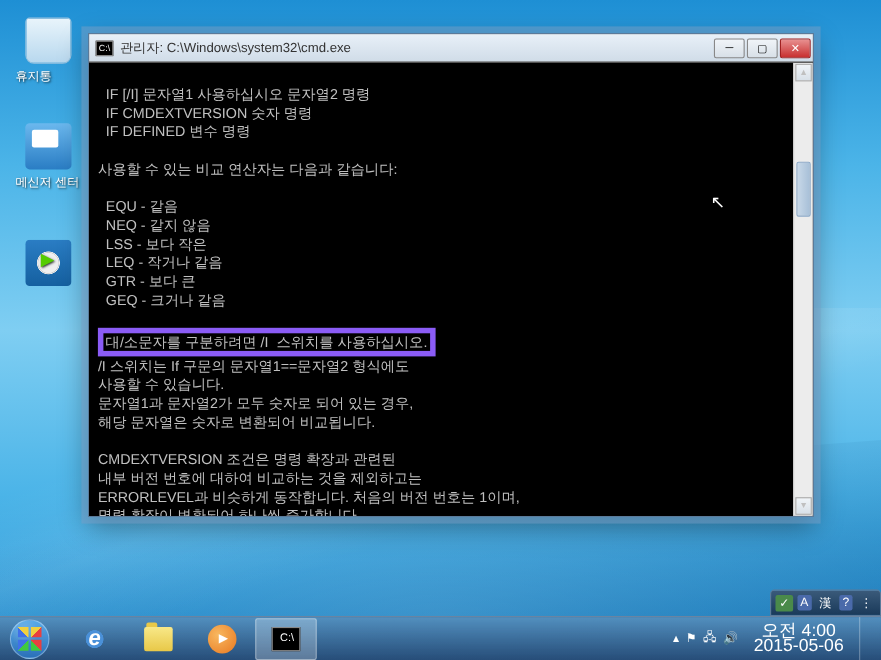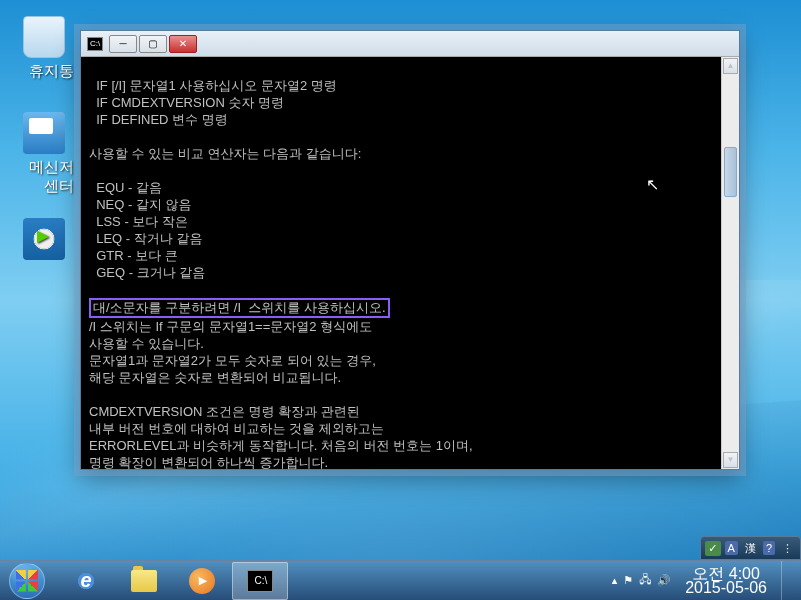--- a/index.html
+++ b/index.html
@@ -1,40 +1,40 @@
 <!DOCTYPE html>
 <html><head>
 <meta charset="utf-8">
 <style>
 *{margin:0;padding:0;box-sizing:border-box;font-family:"Segoe UI",Tahoma,sans-serif}
 body{width:801px;height:600px;overflow:hidden;position:relative;background:linear-gradient(180deg,#1e8fd4 0%,#4bb4e8 25%,#7fcef2 50%,#4bb4e8 75%,#1e8fd4 100%)}
 .desktop{position:absolute;inset:0}
 .wave{position:absolute;bottom:40px;left:0;right:0;height:280px;background:radial-gradient(ellipse 120% 100% at 50% 100%,rgba(255,255,255,0.15) 0%,transparent 50%),linear-gradient(160deg,transparent 30%,rgba(255,255,255,0.1) 45%,transparent 60%)}
 .wave::before{content:"";position:absolute;bottom:0;left:0;right:0;height:200px;background:linear-gradient(170deg,transparent 40%,rgba(0,60,120,0.3) 100%);clip-path:polygon(0 50%,100% 20%,100% 100%,0 100%)}
-.desktop-icon{position:absolute;width:60px;text-align:right;color:#fff;font-size:15px;text-shadow:1px 1px 2px rgba(0,0,0,0.8);cursor:pointer}
+.desktop-icon{position:absolute;width:60px;text-align:left;color:#fff;font-size:11px;text-shadow:1px 1px 2px rgba(0,0,0,0.8);cursor:pointer}
 .desktop-icon .ico{width:42px;height:42px;margin:0 auto 4px;display:flex;align-items:center;justify-content:center;font-size:32px}
 .recycle-bin{background:linear-gradient(180deg,#e8f4fb,#b8d8ee);border-radius:4px 4px 8px 8px;border:1px solid #9bc4e0}
 .folder-ico{background:linear-gradient(180deg,#6bb8ee,#2a7dc4);border-radius:4px;position:relative}
 .folder-ico::after{content:"";position:absolute;top:6px;left:6px;width:24px;height:16px;background:#fff;border-radius:2px}
 .media-ico{background:radial-gradient(circle,#f0f0f0 30%,#ccc 32%,#f0f0f0 34%,transparent 36%),linear-gradient(180deg,#2a7dc4,#1560a0);border-radius:4px;position:relative}
 .media-ico::after{content:"▶";position:absolute;top:8px;left:14px;color:#5c0;font-size:16px}
 .window{position:absolute;left:80px;top:30px;width:660px;height:440px;background:#000;border:1px solid #5a7a9a;box-shadow:0 0 0 6px rgba(120,160,200,0.5),0 8px 24px rgba(0,0,0,0.4)}
 .titlebar{height:26px;background:linear-gradient(180deg,#e8f0f8,#d0dce8);display:flex;align-items:center;padding:0 2px 0 6px;border-bottom:1px solid #aaa}
 .titlebar-icon{width:16px;height:14px;background:#000;border:1px solid #888;margin-right:6px;display:flex;align-items:center;justify-content:center;color:#fff;font-size:8px}
 .titlebar-text{flex:1;font-size:12px;color:#333}
 .win-controls{display:flex;gap:2px}
 .win-btn{width:28px;height:18px;border:1px solid #888;background:linear-gradient(180deg,#f0f4f8,#d8e0e8);display:flex;align-items:center;justify-content:center;font-size:10px;cursor:pointer;border-radius:2px}
 .win-btn.close{background:linear-gradient(180deg,#e89090,#c83030);color:#fff;border-color:#a02020}
 .console{height:calc(100% - 26px);background:#000;color:#c0c0c0;font-family:"Gulim","Batang",monospace;font-size:13px;line-height:16px;padding:4px 8px;overflow:hidden;position:relative;white-space:pre}
 .scrollbar{position:absolute;right:0;top:0;width:18px;height:100%;background:#ececec;border-left:1px solid #ccc}
 .scrollbar-thumb{position:absolute;left:2px;right:2px;top:90px;height:50px;background:linear-gradient(90deg,#c8d8e8,#a8c0d8);border:1px solid #8aa8c8;border-radius:2px}
 .scrollbar-btn{position:absolute;left:1px;right:1px;height:16px;background:linear-gradient(180deg,#f0f4f8,#d8e0e8);border:1px solid #aaa;display:flex;align-items:center;justify-content:center;font-size:8px}
 .scrollbar-btn.up{top:1px}
 .scrollbar-btn.down{bottom:1px}
-.highlight-box{border:2px solid #8b5cf6;display:inline-block;padding:0 2px}
+.highlight-box{border:5px solid #8b5cf6;display:inline-block;padding:0 2px}
 .cursor-arrow{position:absolute;color:#fff;font-size:16px;text-shadow:1px 1px 1px #000}
 .langbar{position:absolute;right:0;bottom:40px;height:24px;background:linear-gradient(180deg,#3a5a7a,#1a3a5a);border:1px solid #5a7a9a;border-radius:4px 4px 0 0;display:flex;align-items:center;padding:0 4px;gap:4px}
 .langbar span{color:#fff;font-size:11px;padding:1px 3px;cursor:pointer}
 .langbar .g{background:#4a8a4a;border-radius:2px}
 .langbar .b2{background:#4a6aaa;border-radius:2px}
 .taskbar{position:absolute;bottom:0;left:0;right:0;height:40px;background:linear-gradient(180deg,rgba(100,140,180,0.7),rgba(40,70,110,0.9));display:flex;align-items:center;backdrop-filter:blur(4px);border-top:1px solid rgba(255,255,255,0.3)}
 .start-btn{width:54px;height:38px;display:flex;align-items:center;justify-content:center;cursor:pointer}
 .start-orb{width:36px;height:36px;border-radius:50%;background:radial-gradient(circle at 35% 30%,#fff3,transparent 40%),linear-gradient(180deg,#5aaae8,#2a70b8);border:1px solid #fff5;position:relative;overflow:hidden}
 .start-orb::after{content:"";position:absolute;inset:6px;background:conic-gradient(from 45deg,#e84040 0 25%,#40c840 25% 50%,#4070e8 50% 75%,#f0d040 75% 100%);clip-path:polygon(0 0,45% 0,45% 45%,0 45%,0 55%,45% 55%,45% 100%,55% 100%,55% 55%,100% 55%,100% 45%,55% 45%,55% 0,100% 0,100% 100%,0 100%)}
 .taskbar-items{display:flex;gap:2px;margin-left:4px}
@@ -67,20 +67,21 @@
     <div class="ico folder-ico"></div>
     <div>메신저 센터</div>
   </div>
   <div class="desktop-icon" style="left:6px;top:218px;width:76px">
     <div class="ico media-ico"></div>
   </div>
 
   <div class="window">
     <div class="titlebar">
       <div class="titlebar-icon">C:\</div>
+      <div class="titlebar-text">관리자: C:\Windows\system32\cmd.exe</div>
       <div class="win-controls">
         <div class="win-btn">─</div>
         <div class="win-btn">▢</div>
         <div class="win-btn close">✕</div>
       </div>
     </div>
     <div class="console">
 <span>  IF [/I] 문자열1 사용하십시오 문자열2 명령</span>
 <span>  IF CMDEXTVERSION 숫자 명령</span>
 <span>  IF DEFINED 변수 명령</span>

